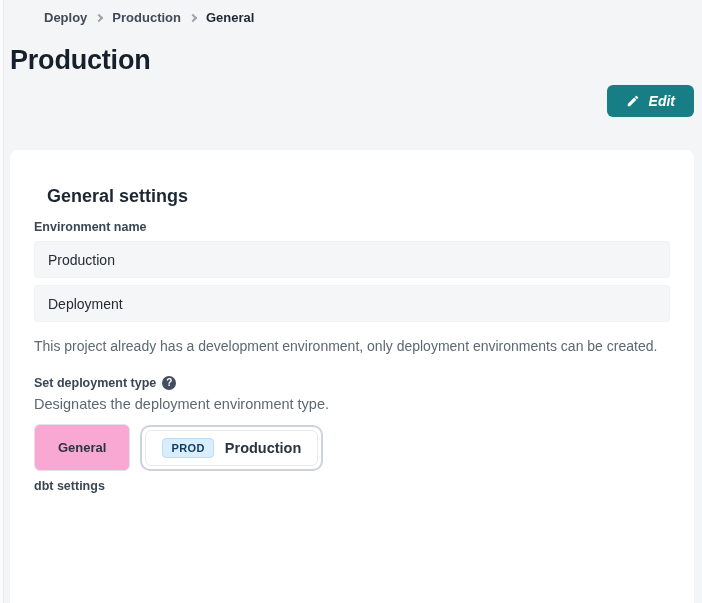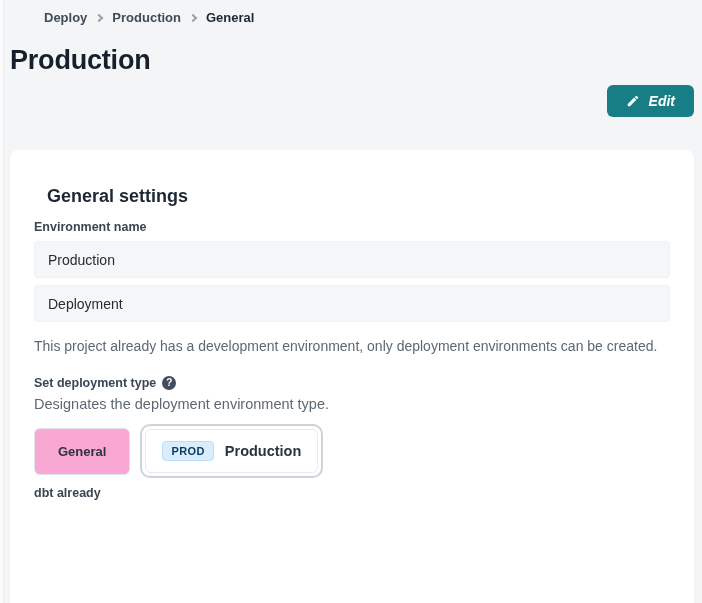--- a/index.html
+++ b/index.html
@@ -67,21 +67,21 @@
     height: 47px; padding: 0 23px;
     background: #f9a8d4; border: 1px solid #e0e3e7; border-radius: 6px;
     font-size: 13px; font-weight: 700; color: #2b3440;
     font-family: inherit; cursor: pointer;
   }
   .opt-selected-outer {
     border: 2px solid #cdd3d9; border-radius: 10px; padding: 3px; background: #ffffff;
   }
   .opt-selected {
     display: flex; align-items: center; gap: 11px;
-    height: 44px; padding: 0 16px;
+    height: 36px; padding: 0 16px;
     background: #ffffff; border: 1px solid #e7eaee; border-radius: 6px;
     font-size: 14.5px; font-weight: 700; color: #2b3440;
     font-family: inherit; cursor: pointer;
   }
   .prod-badge {
     background: #d9edfd; border: 1px solid #badcf7; color: #0d3d61;
     font-size: 11px; font-weight: 700; border-radius: 4px;
     padding: 3px 8px; letter-spacing: 0.4px;
   }
 </style>
@@ -132,16 +132,16 @@
     <div class="options-row">
       <button class="opt-general">General</button>
       <div class="opt-selected-outer">
         <button class="opt-selected">
           <span class="prod-badge">PROD</span>
           <span>Production</span>
         </button>
       </div>
     </div>
 
-    <div class="field-label">dbt already</div>
+    <div class="field-label">dbt settings</div>
 
   </section>
 </div>
 
 </body></html>

